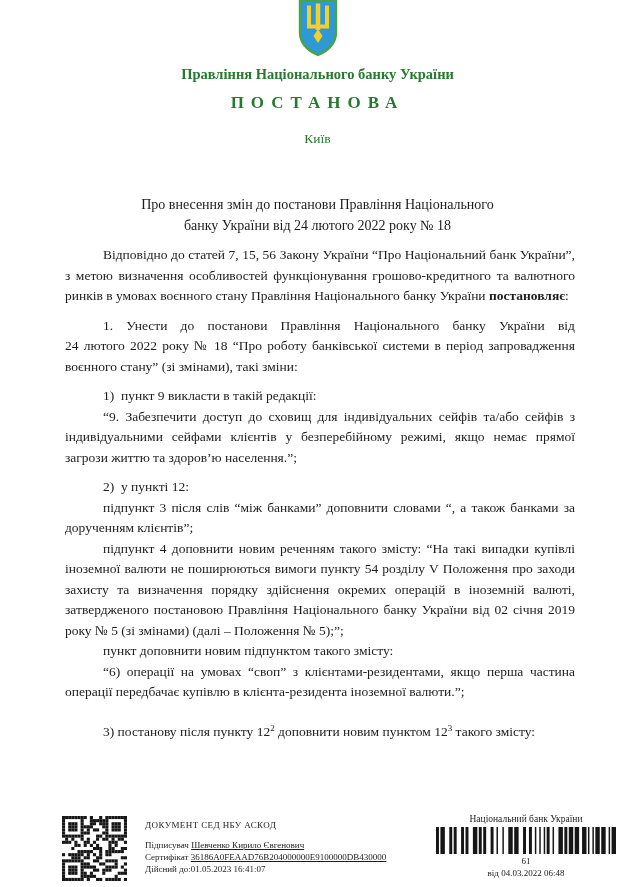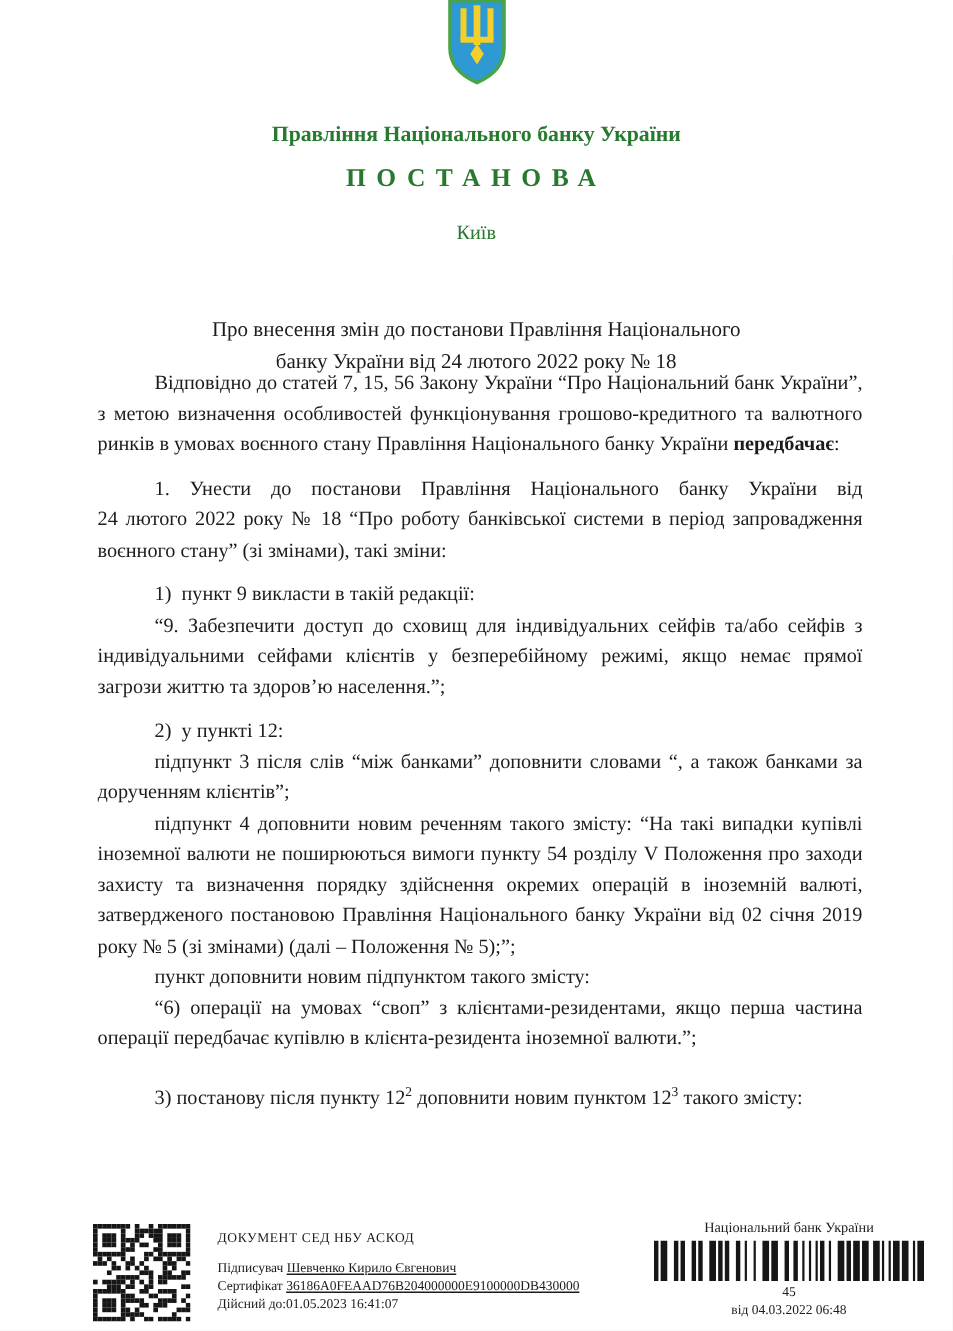--- a/index.html
+++ b/index.html
@@ -16,21 +16,21 @@
     position:relative;
     width:635px;height:887px;
     margin:0 auto;
     background:var(--paper);
     color:var(--text);
     overflow:hidden;
   }
   .header{ text-align:center; }
   .emblem{ margin-top:-1px; line-height:0; }
   .org-line{
-    margin-top:25px;
+    margin-top:9px;
     color:var(--green);
     font-weight:bold;
     font-size:14.5px;
   }
   .doc-type{
     margin-top:10px;
     color:var(--green);
     font-weight:bold;
     font-size:17px;
     letter-spacing:7px;
@@ -113,21 +113,21 @@
     <div class="doc-type">ПОСТАНОВА</div>
     <div class="city">Київ</div>
   </div>
 
   <div class="doc-title">
     <div>Про внесення змін до постанови Правління Національного</div>
     <div>банку України від 24 лютого 2022 року № 18</div>
   </div>
 
   <div class="body-text">
-      <p class="para gap-none"><span>Відповідно до статей 7, 15, 56 Закону України “Про Національний банк України”, з метою визначення особливостей функціонування грошово-кредитного та валютного ринків в умовах воєнного стану Правління Національного банку України </span><b>передбачає</b><span>:</span></p>
+      <p class="para gap-none"><span>Відповідно до статей 7, 15, 56 Закону України “Про Національний банк України”, з метою визначення особливостей функціонування грошово-кредитного та валютного ринків в умовах воєнного стану Правління Національного банку України </span><b>постановляє</b><span>:</span></p>
       <p class="para gap-small"><span>1. Унести до постанови Правління Національного банку України від 24&nbsp;лютого&nbsp;2022 року №&nbsp;18 “Про роботу банківської системи в період запровадження воєнного стану” (зі змінами), такі зміни:</span></p>
       <p class="para gap-small"><span>1)&nbsp;&nbsp;пункт 9 викласти в такій редакції:</span></p>
       <p class="para gap-none"><span>“9. Забезпечити доступ до сховищ для індивідуальних сейфів та/або сейфів з індивідуальними сейфами клієнтів у безперебійному режимі, якщо немає прямої загрози життю та здоров’ю населення.”;</span></p>
       <p class="para gap-small"><span>2)&nbsp;&nbsp;у пункті 12:</span></p>
       <p class="para gap-none"><span>підпункт 3 після слів “між банками” доповнити словами “, а також банками за дорученням клієнтів”;</span></p>
       <p class="para gap-none"><span>підпункт 4 доповнити новим реченням такого змісту: “На такі випадки купівлі іноземної валюти не поширюються вимоги пункту 54 розділу V Положення про заходи захисту та визначення порядку здійснення окремих операцій в іноземній валюті, затвердженого постановою Правління Національного банку України від 02 січня 2019 року №&nbsp;5 (зі змінами) (далі – Положення №&nbsp;5);”;</span></p>
       <p class="para gap-none"><span>пункт доповнити новим підпунктом такого змісту:</span></p>
       <p class="para gap-none"><span>“6) операції на умовах “своп” з клієнтами-резидентами, якщо перша частина операції передбачає купівлю в клієнта-резидента іноземної валюти.”;</span></p>
       <p class="para gap-large"><span>3) постанову після пункту 12</span><sup>2</sup><span> доповнити новим пунктом 12</span><sup>3</sup><span> такого змісту:</span></p>
     </div>
@@ -414,17 +414,17 @@
           <rect class="bar" x="94" y="0" width="3" height="27"></rect>
           <rect class="bar" x="99" y="0" width="3" height="27"></rect>
           <rect class="bar" x="103" y="0" width="1" height="27"></rect>
           <rect class="bar" x="106" y="0" width="1" height="27"></rect>
           <rect class="bar" x="108" y="0" width="3" height="27"></rect>
           <rect class="bar" x="112" y="0" width="3" height="27"></rect>
           <rect class="bar" x="117" y="0" width="1" height="27"></rect>
           <rect class="bar" x="119" y="0" width="3" height="27"></rect>
         </svg>
     </div>
-    <div class="reg-num">45</div>
+    <div class="reg-num">61</div>
     <div class="reg-date">від 04.03.2022 06:48</div>
   </div>
 
 </div>
 
 </body></html>

